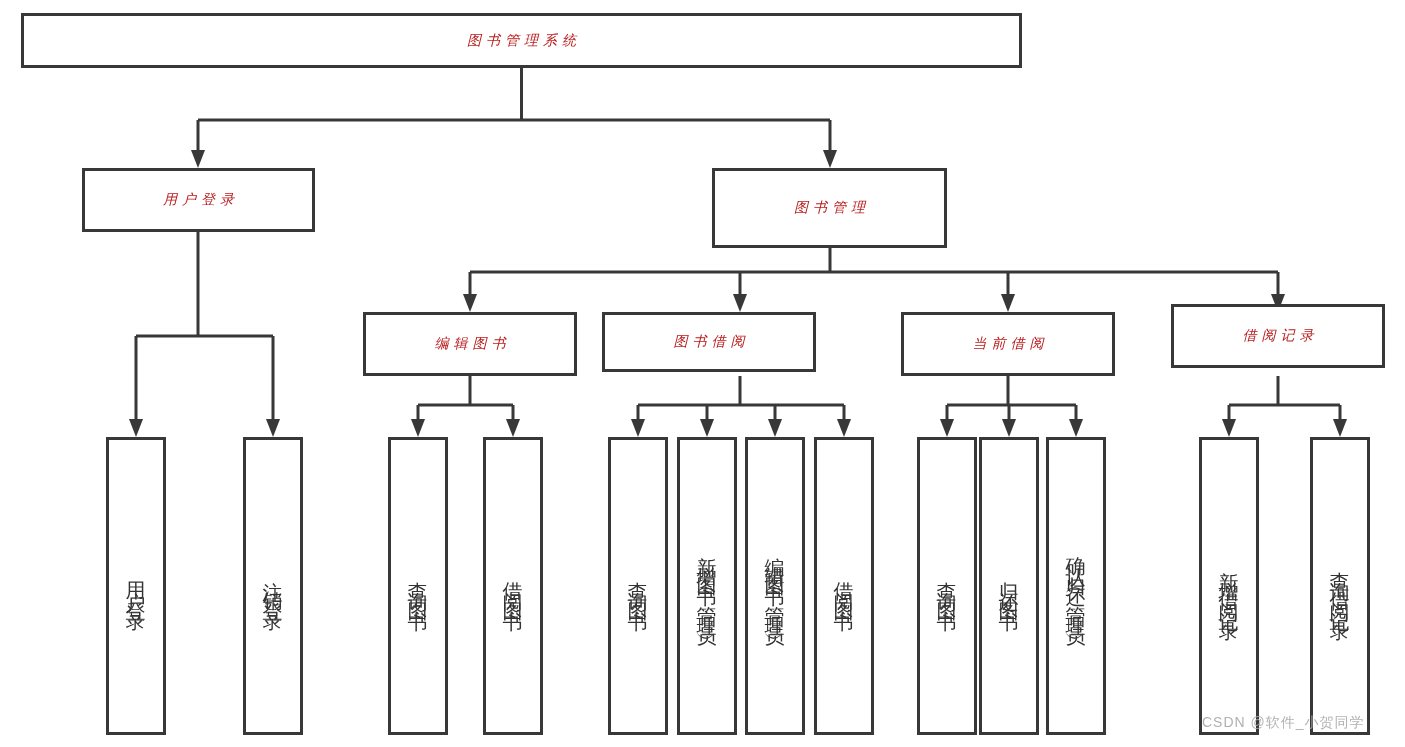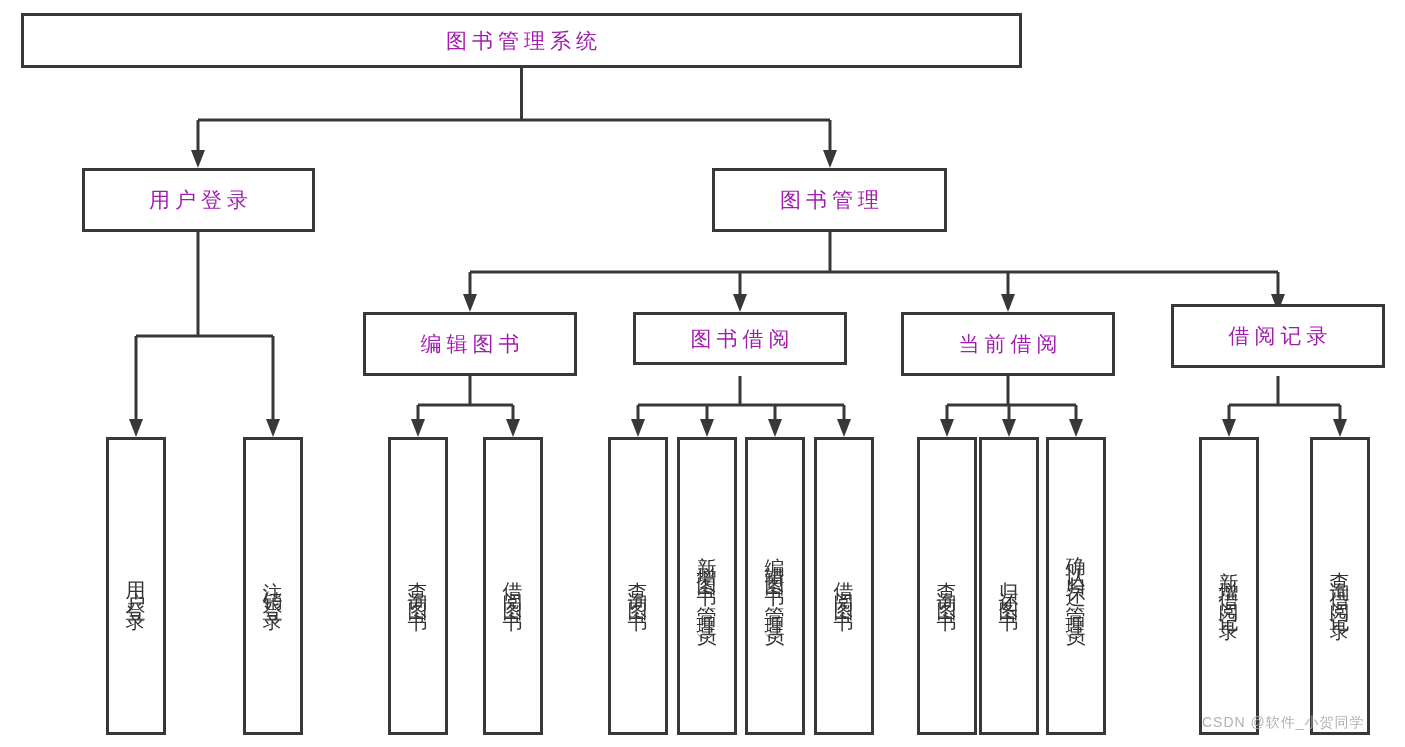--- a/index.html
+++ b/index.html
@@ -37,42 +37,43 @@
     box-sizing: border-box;
     border: 3px solid #383838;
     background: #ffffff;
     display: flex;
     align-items: center;
     justify-content: center;
     color: #333333;
     z-index: 1;
   }
   .node .hlabel {
-    font-size: 21px;
+    font-size: 14px;
     letter-spacing: 5px;
     text-indent: 5px;
     white-space: nowrap;
-    color: #a21caf;
+    color: #b91c1c;
+    font-style: italic;
   }
   .leaf .vlabel {
     writing-mode: vertical-rl;
     font-size: 20px;
     letter-spacing: 10px;
     line-height: 1;
     color: #333333;
     white-space: nowrap;
   }
   
   .n-root      { left: 21px;   top: 13px;  width: 1001px; height: 55px; }
   
   .n-login     { left: 82px;   top: 168px; width: 233px;  height: 64px; }
-  .n-bookmgmt  { left: 712px;  top: 168px; width: 235px;  height: 64px; }
+  .n-bookmgmt  { left: 712px;  top: 168px; width: 235px;  height: 80px; }
   
   .n-newrec    { left: 363px;  top: 312px; width: 214px;  height: 64px; }
-  .n-borrow    { left: 633px;  top: 312px; width: 214px;  height: 53px; }
+  .n-borrow    { left: 602px;  top: 312px; width: 214px;  height: 60px; }
   .n-current   { left: 901px;  top: 312px; width: 214px;  height: 64px; align-items: center; }
   .n-records   { left: 1171px; top: 304px; width: 214px;  height: 64px; }
   
   .leaf        { top: 437px;   width: 60px; height: 298px; }
   .l-a1 { left: 106px; }
   .l-a2 { left: 243px; }
   .l-b1 { left: 388px; }
   .l-b2 { left: 483px; }
   .l-c1 { left: 608px; }
   .l-c2 { left: 677px; }

